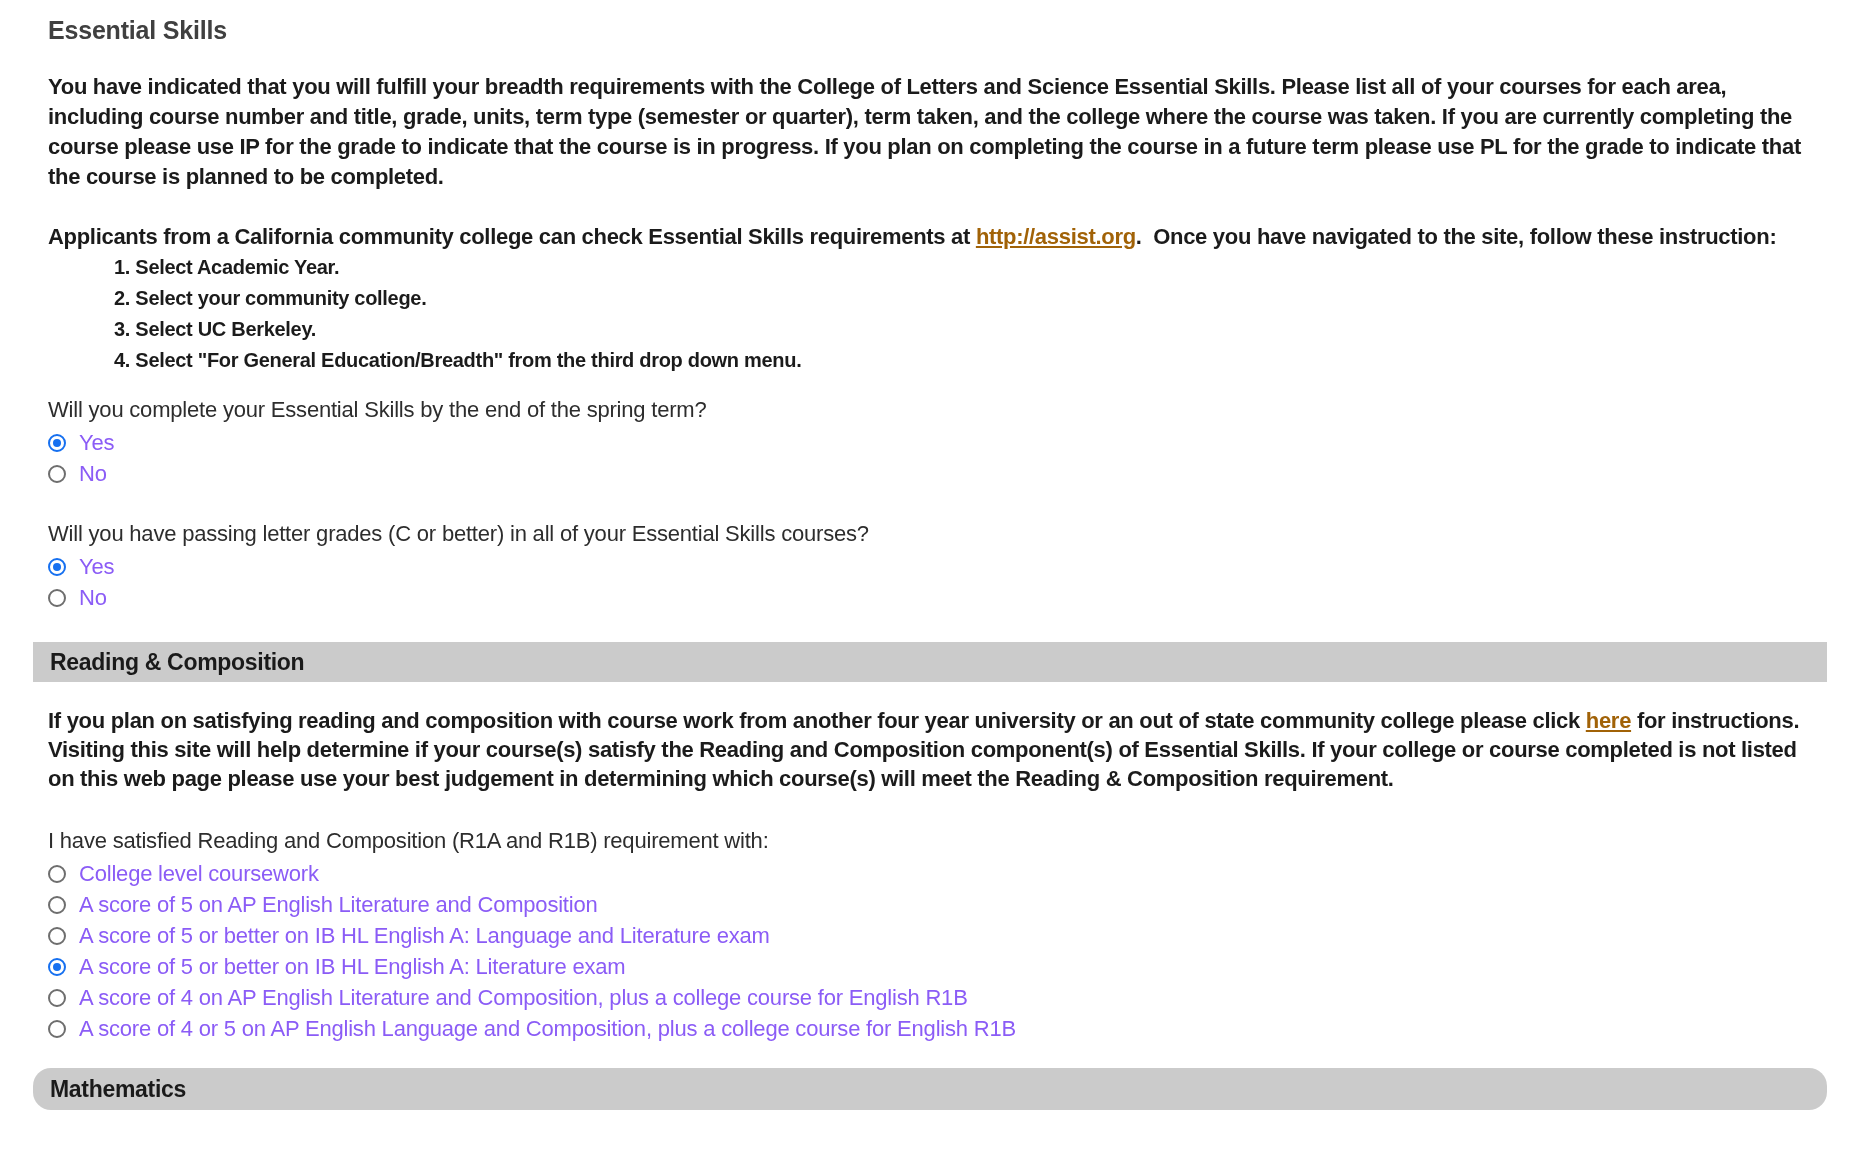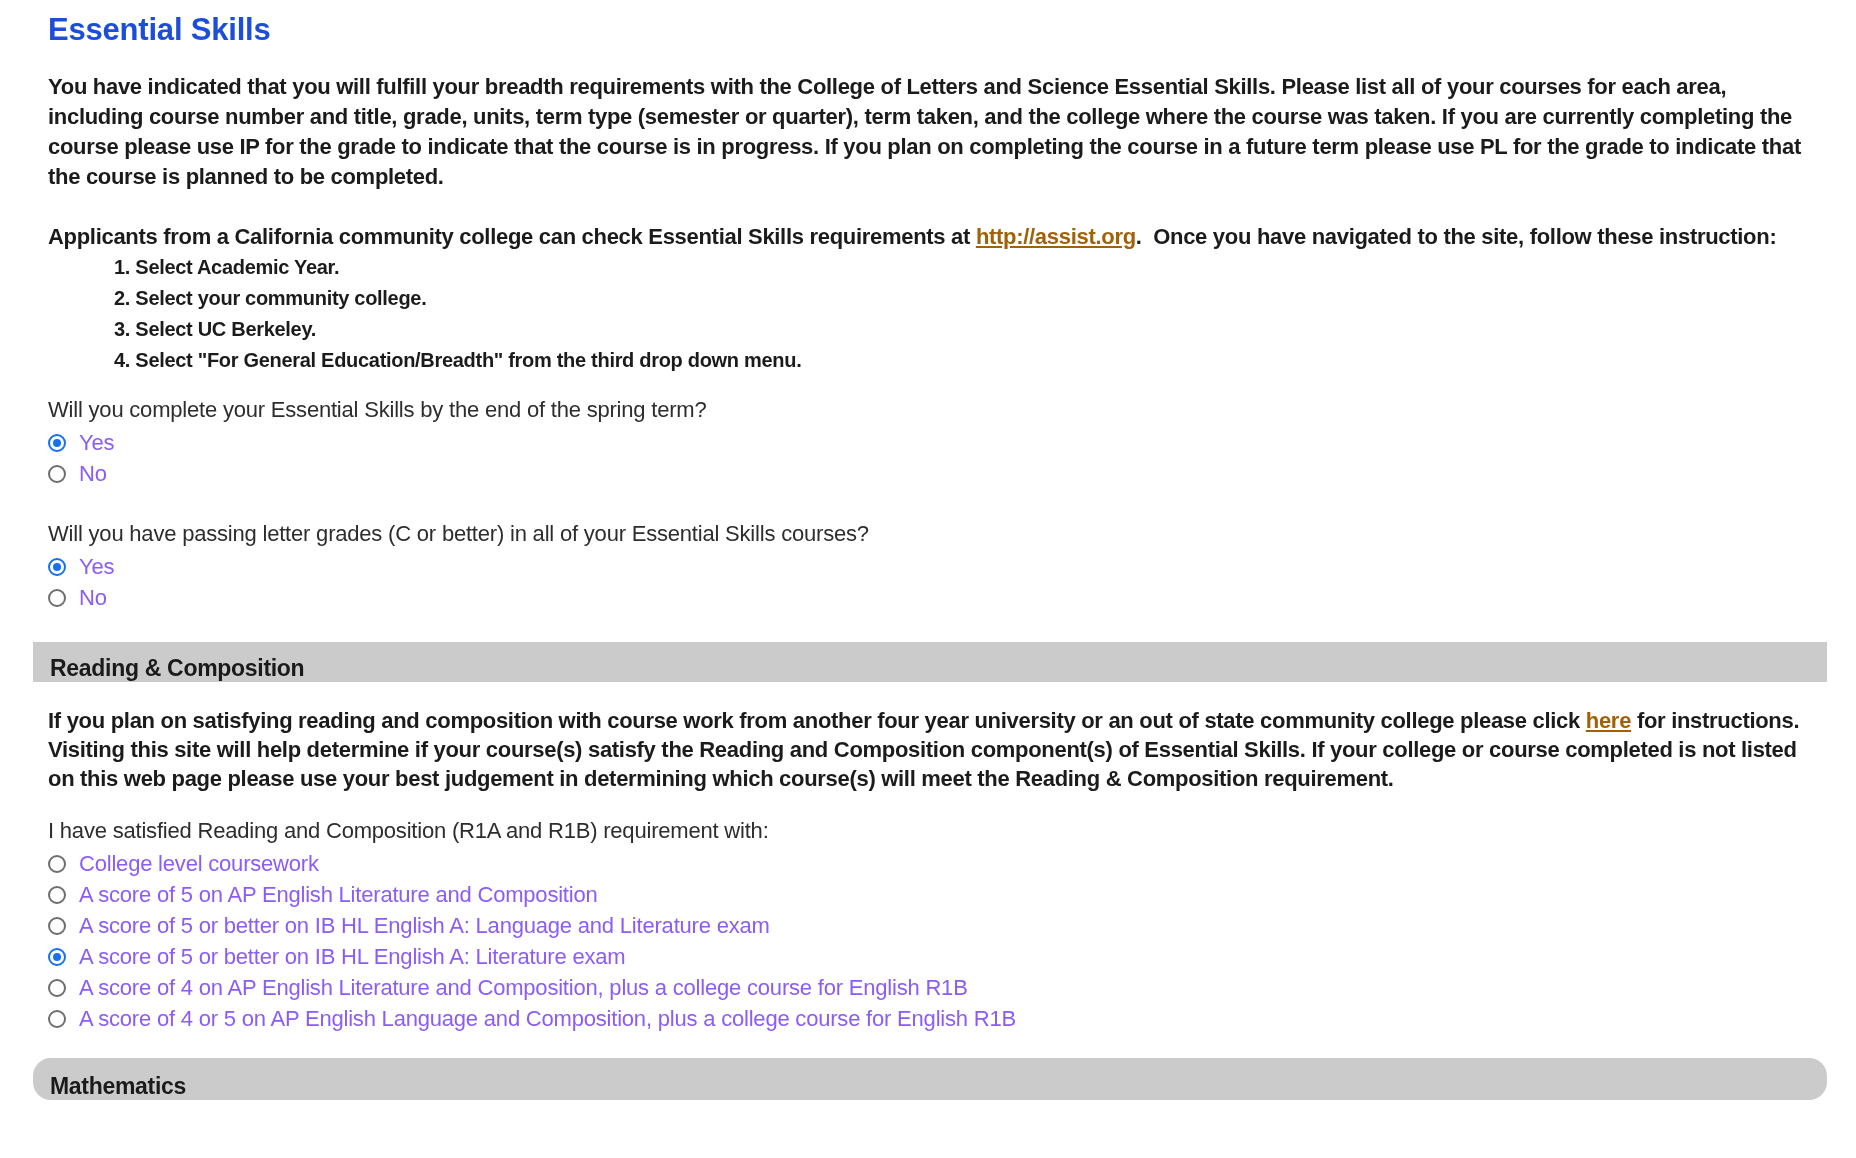--- a/index.html
+++ b/index.html
@@ -9,24 +9,24 @@
     overflow: hidden;
     background: #ffffff;
     font-family: "Liberation Sans", sans-serif;
     color: #1b1b1b;
   }
   .content {
     padding: 12px 36px 0 48px;
     letter-spacing: -0.2px;
   }
   .page-title {
-    font-size: 31px;
+    font-size: 25px;
     line-height: 36px;
     font-weight: 700;
-    color: #1d4ed8;
+    color: #404040;
     margin: 0;
   }
   .para-bold {
     font-size: 22px;
     line-height: 30px;
     font-weight: 700;
     color: #1b1b1b;
     margin: 24px 0 0 0;
     letter-spacing: -0.3px;
   }
@@ -38,21 +38,21 @@
   }
   .steps { margin: 0 0 0 66px; }
   .step {
     font-size: 20px;
     line-height: 31px;
     font-weight: 700;
     letter-spacing: -0.3px;
   }
   .question-block { margin-top: 20px; }
   .question-block.q2 { margin-top: 34px; }
-  .question-block.q3 { margin-top: 24px; }
+  .question-block.q3 { margin-top: 34px; }
   .question-label {
     font-size: 22px;
     line-height: 28px;
     font-weight: 400;
     color: #2d2d2d;
   }
   .radio-row {
     display: flex;
     align-items: center;
     margin: 6px 0;
@@ -85,21 +85,21 @@
     line-height: 25px;
     font-weight: 400;
     color: #8b5cf6;
   }
   .section-bar {
     margin: 32px 0 0 -15px;
     width: 1794px;
     height: 40px;
     background: #cbcbcb;
     display: flex;
-    align-items: flex-end;
+    align-items: center;
     box-sizing: border-box;
     padding-left: 17px;
   }
   .section-bar.bottom { margin-top: 27px; height: 42px; border-radius: 18px; }
   .section-bar-title {
     font-size: 23px;
     font-weight: 700;
     color: #1a1a1a;
     letter-spacing: -0.3px;
   }

